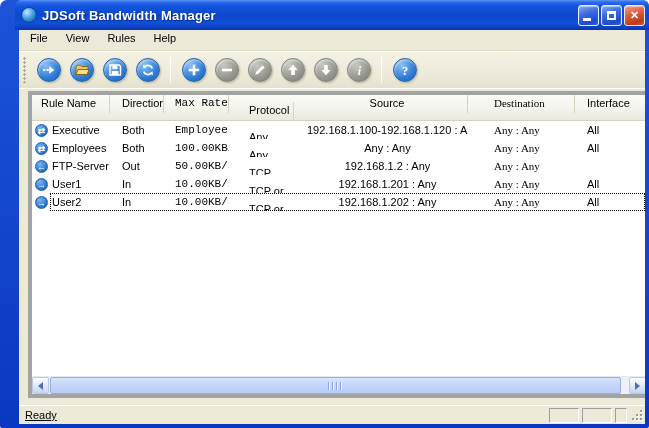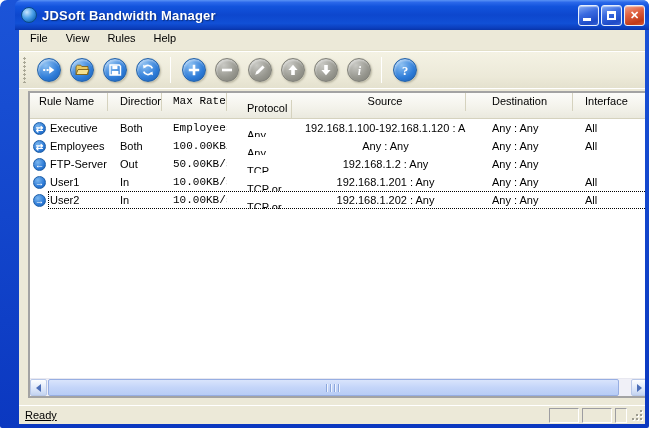--- a/index.html
+++ b/index.html
@@ -61,34 +61,34 @@
     display:flex; align-items:center; justify-content:center;
     box-shadow:1px 1px 2px rgba(90,85,60,.35), inset 1px 2px 2px rgba(255,255,255,.45);
   }
   .tbtn.blue { background:radial-gradient(circle at 35% 28%, #8CC0F2, #2E7CD8 60%, #1A5CB0); border:1px solid #2563A8; }
   .tbtn.gray { background:radial-gradient(circle at 35% 28%, #C9C9C4, #96968E 60%, #7E7E76); border:1px solid #82827A; }
   .tbtn svg { width:16px; height:16px; display:block; }
   .tbtn svg text { font-family:"Liberation Serif", serif; }
   
   .client { flex:1; background:#ECE9D8; padding:2px 9px 0 9px; overflow:hidden; }
   .listview {
-    width:622px; height:307px; background:#fff; border:2px solid #a3a3a3;
+    width:622px; height:307px; background:#fff; border:4px solid #a3a3a3;
     display:flex; flex-direction:column; overflow:hidden;
   }
   .lv-header { display:flex; flex:0 0 18px; background:linear-gradient(180deg,#FCFCF9,#F3F2EA 60%,#EAE9DE);
     border-bottom:1px solid #D5D2BE; font-size:11px; color:#000; }
   .hcell { border-right:1px solid #D5D2BE; height:18px; line-height:17px; overflow:hidden; white-space:nowrap; }
   .rows { flex:1; position:relative; overflow:hidden; }
   .row { display:flex; height:18px; line-height:18px; font-size:11px; color:#000; position:relative; }
   .cell { overflow:hidden; white-space:nowrap; }
   .c0 { width:78px; } .c1 { width:54px; } .c2 { width:65px; } .c3 { width:65px; }
   .c4 { width:174px; } .c5 { width:107px; } .c6 { flex:1; }
   .p0 { padding-left:9px; } .cell.c0 { padding-left:3px; display:flex; align-items:center; }
   .p1 { padding-left:12px; } .p2 { padding-left:11px;font-family:Liberation Mono, monospace; } .p3 { padding-left:20px;margin-top:7px; }
-  .p4 { padding-left:13px;text-align:center; } .p5 { padding-left:26px; } .p6 { padding-left:12px; }
+  .p4 { padding-left:13px;text-align:center; } .p5 { padding-left:26px;font-family:Liberation Serif, serif; } .p6 { padding-left:12px; }
   .dir-icon {
     width:13px; height:13px; border-radius:50%; flex:0 0 13px; margin-right:4px;
     background:radial-gradient(circle at 35% 30%, #7AB6EF, #2B79D6 62%, #1857A8);
     border:1px solid #1E5FA8; color:#fff; font-size:9px; line-height:12px;
     text-align:center; font-weight:bold;
   }
   .focus-rect { position:absolute; top:0; bottom:0; left:18px; right:1px; border:1px dotted #000; pointer-events:none; }
   
   .hscroll { flex:0 0 17px; display:flex; background:#F0F0F7; border-top:1px solid #E8E8F0; }
   .sbtn {

